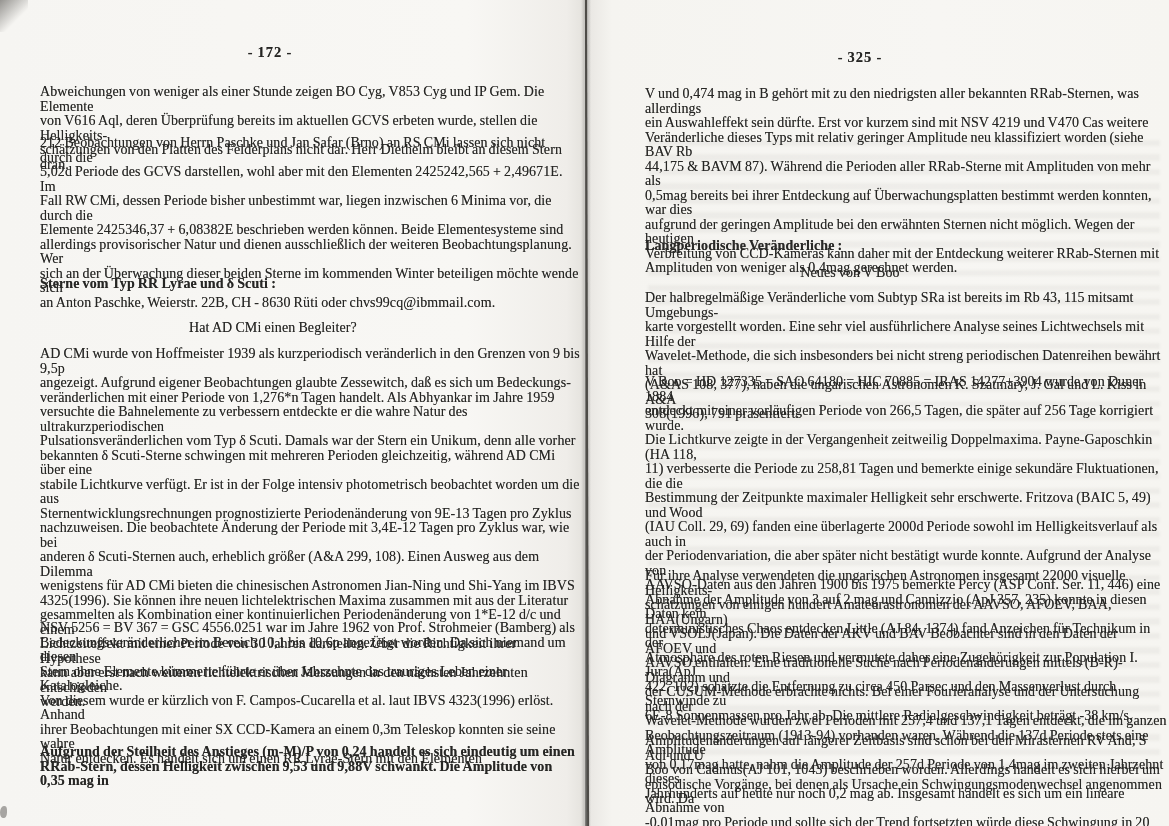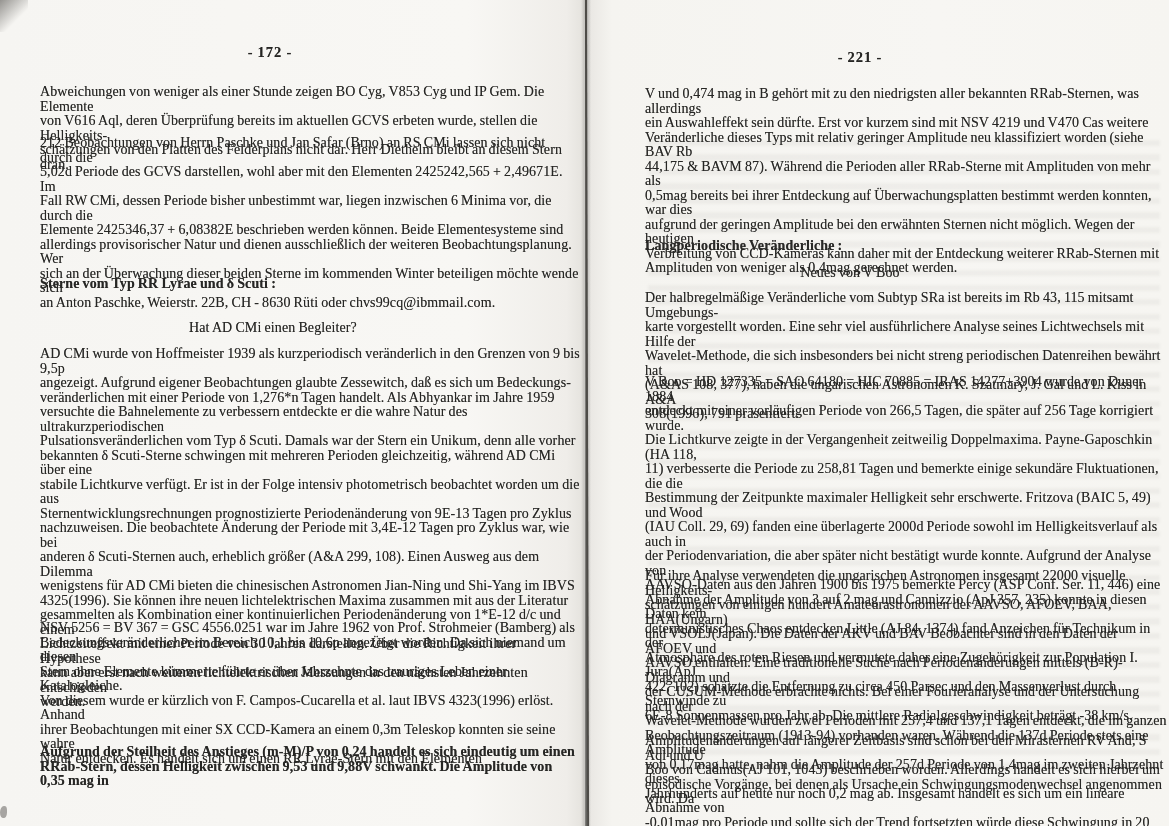--- a/index.html
+++ b/index.html
@@ -83,21 +83,21 @@
 Bedeckungsveränderlicher im Bereich 10,1 bis 10,6p angezeigt worden. Da sich niemand um diesen
 Stern ohne Elemente kümmerte führte er über Jahrzehnte das trauriges Leben einer Katalogleiche.
 Von diesem wurde er kürzlich von F. Campos-Cucarella et al. laut IBVS 4323(1996) erlöst. Anhand
 ihrer Beobachtungen mit einer SX CCD-Kamera an einem 0,3m Teleskop konnten sie seine wahre
 Natur entdecken. Es handelt sich um einen RR Lyrae-Stern mit den Elementen</div>
   <div class="block" style="left:40px; top:745px; width:540px;font-weight:bold;">Aufgrund der Steilheit des Anstieges (m-M)/P von 0,24 handelt es sich eindeutig um einen
 RRab-Stern, dessen Helligkeit zwischen 9,53 und 9,88V schwankt. Die Amplitude von 0,35 mag in</div>
 </div>
 
 <div class="page page-right">
-  <div class="block pagenum" style="left:56px; top:50px; width:430px;">- 221 -</div>
+  <div class="block pagenum" style="left:56px; top:50px; width:430px;">- 325 -</div>
   <div class="block" style="left:56px; top:87px; width:522px;">V und 0,474 mag in B gehört mit zu den niedrigsten aller bekannten RRab-Sternen, was allerdings
 ein Auswahleffekt sein dürfte. Erst vor kurzem sind mit NSV 4219 und V470 Cas weitere
 Veränderliche dieses Typs mit relativ geringer Amplitude neu klassifiziert worden (siehe BAV Rb
 44,175 &amp; BAVM 87). Während die Perioden aller RRab-Sterne mit Amplituden von mehr als
 0,5mag bereits bei ihrer Entdeckung auf Überwachungsplatten bestimmt werden konnten, war dies
 aufgrund der geringen Amplitude bei den erwähnten Sternen nicht möglich. Wegen der heutigen
 Verbreitung von CCD-Kameras kann daher mit der Entdeckung weiterer RRab-Sternen mit
 Amplituden von weniger als 0,4mag gerechnet werden.</div>
   <div class="block sect" style="left:56px; top:239px; width:522px;">Langperiodische Veränderliche :</div>
   <div class="block center" style="left:56px; top:266px; width:410px;">Neues von V Boo</div>

